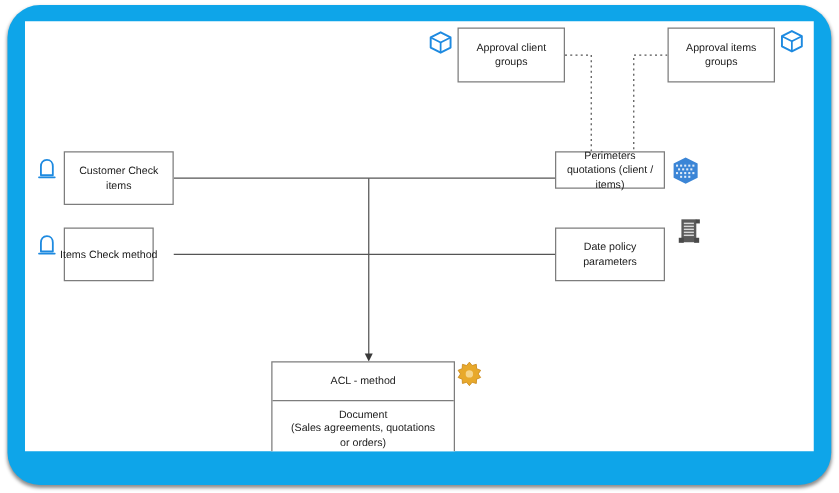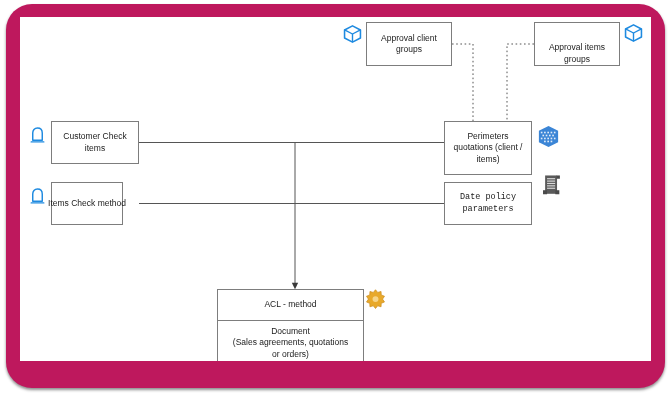--- a/index.html
+++ b/index.html
@@ -15,21 +15,21 @@
     font-family: "Liberation Sans", sans-serif;
   }
 
   
   #device-frame {
     position: absolute;
     left: 6px;
     top: 4px;
     width: 659px;
     height: 384px;
-    background: #be185d;
+    background: #0ea5e9;
     border-radius: 26px;
     box-sizing: border-box;
     box-shadow: 0 2px 3px rgba(0,0,0,0.45);
   }
   #screen {
     position: absolute;
     left: 14px;
     top: 13px;
     width: 631px;
     height: 344px;
@@ -66,25 +66,25 @@
     justify-content: center;
     text-align: center;
     color: #1a1a1a;
     font-size: 8.5px;
     line-height: 1.35;
     z-index: 3;
   }
   .node .line { display: block; white-space: nowrap; }
 
   #node-approval-client { left: 346px; top:  5px; width: 86px; height: 44px; }
-  #node-approval-items  { left: 514px; top:  5px; width: 86px; height: 44px; justify-content: flex-end; }
+  #node-approval-items  { left: 514px; top:  5px; width: 86px; height: 44px; }
   #node-customer-check  { left:  31px; top: 104px; width: 88px; height: 43px; }
   #node-items-check     { left:  31px; top: 165px; width: 72px; height: 43px; }
-  #node-perimeters      { left: 424px; top: 104px; width: 88px; height: 54px; }
-  #node-date-policy     { left: 424px; top: 165px; width: 88px; height: 43px; font-family: Liberation Mono, monospace; }
+  #node-perimeters      { left: 424px; top: 104px; width: 88px; height: 30px; }
+  #node-date-policy     { left: 424px; top: 165px; width: 88px; height: 43px; }
 
   
   #node-acl {
     position: absolute;
     left: 197px;
     top: 272px;
     width: 147px;
     z-index: 3;
     box-sizing: border-box;
     border: 1px solid #7d7d7d;

